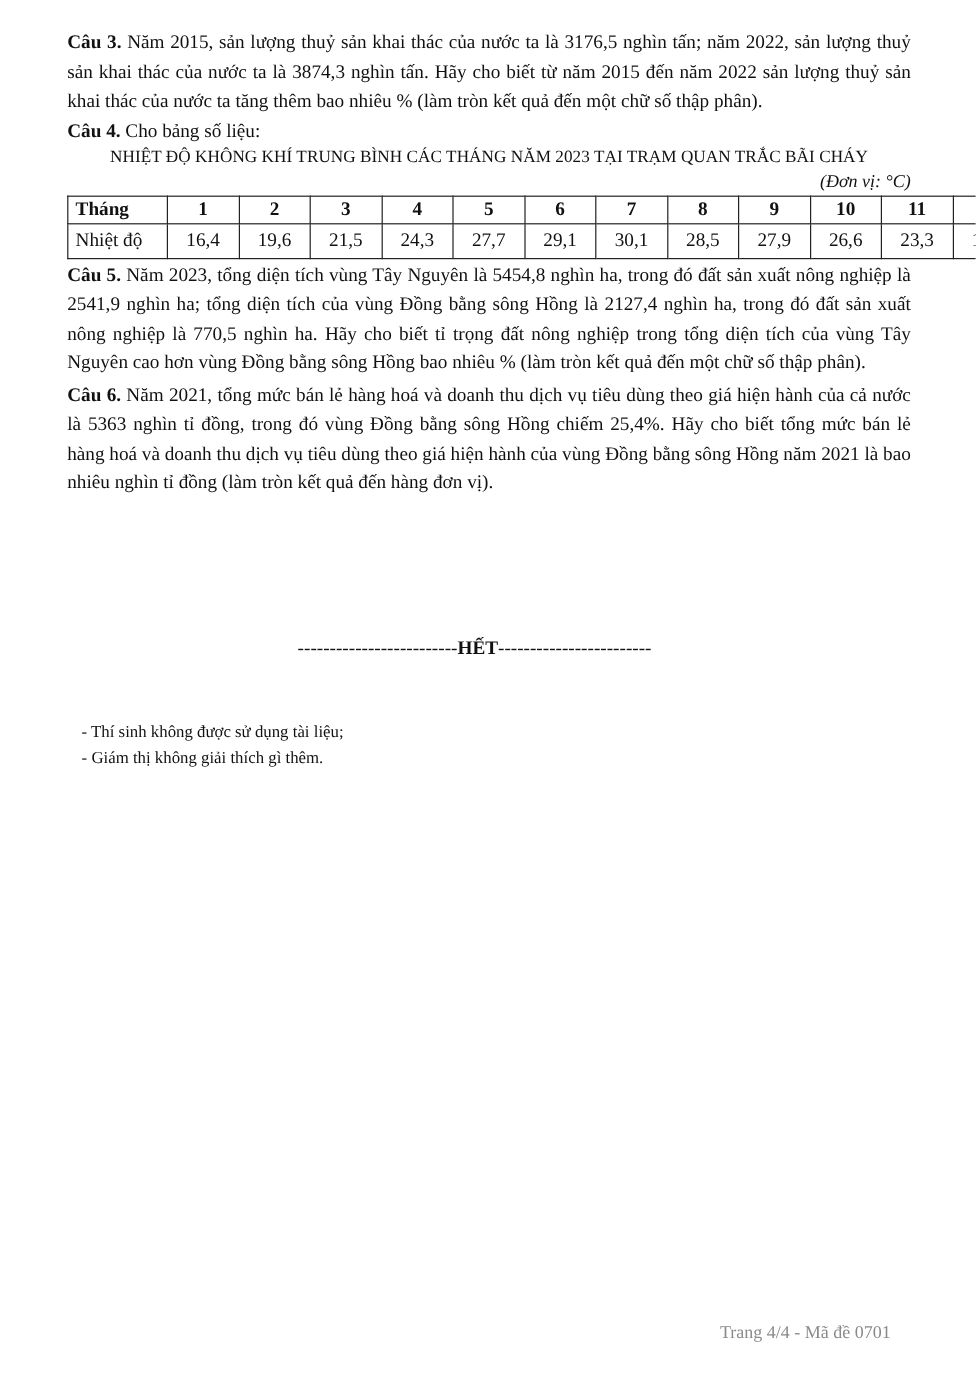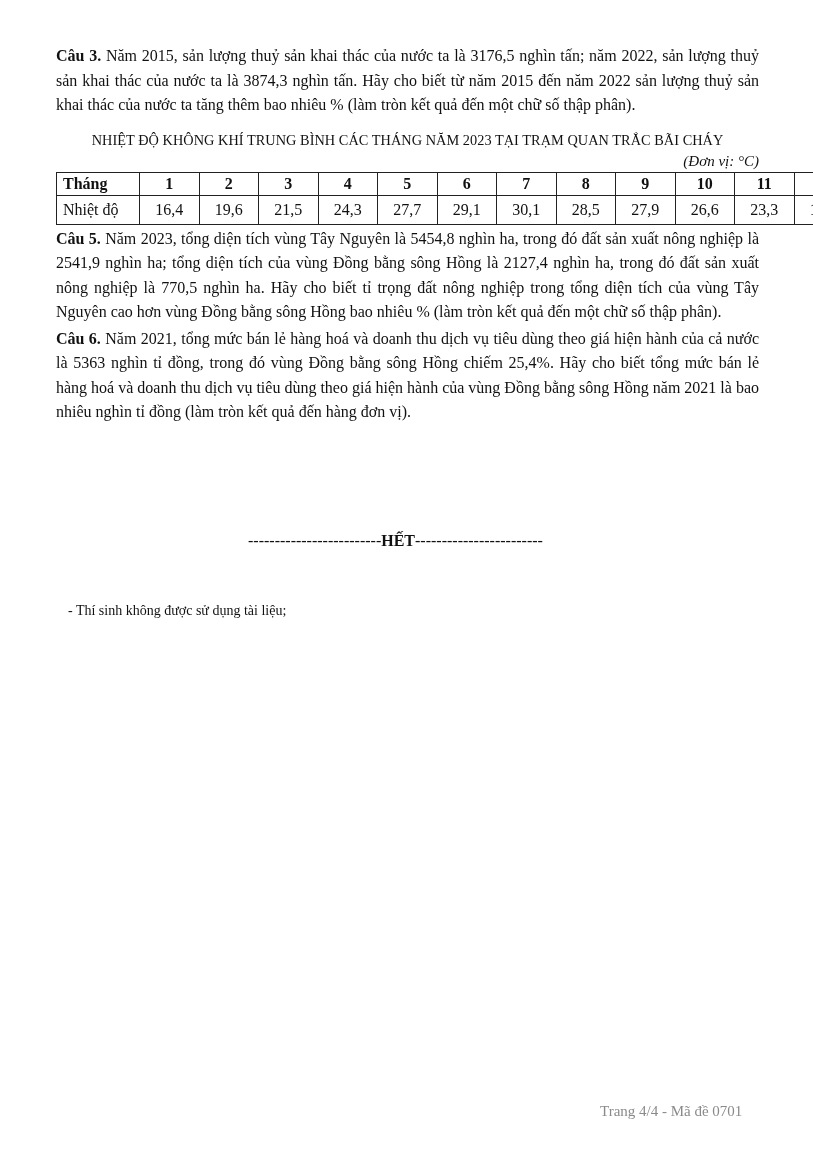--- a/index.html
+++ b/index.html
@@ -12,41 +12,41 @@
       height: 1154px;
       position: relative;
       overflow: hidden;
       font-family: "Liberation Serif", "DejaVu Serif", serif;
       color: #111111;
       font-size: 16px;
     }
     .page {
       position: absolute;
       left: 56px;
-      top: 44px;
+      top: 24px;
       width: 703px;
     }
     .para {
       margin: 0;
       line-height: 24.5px;
       text-align: justify;
       text-justify: inter-word;
     }
     .para .label {
       font-weight: bold;
     }
     .q4-head {
       margin: 0;
       line-height: 24px;
     }
     .table-title {
       text-align: center;
       font-size: 14.3px;
       line-height: 18px;
-      margin-top: 13px;
+      margin-top: 0;
       letter-spacing: 0.05px;
     }
     .unit {
       text-align: right;
       font-style: italic;
       font-size: 15px;
       line-height: 20px;
       margin-top: 2px;
     }
     table.data {
@@ -110,20 +110,24 @@
 </head>
 <body>
 
 <div class="page">
 
   <p class="para">
     <span class="label">Câu 3.</span>
     <span>Năm 2015, sản lượng thuỷ sản khai thác của nước ta là 3176,5 nghìn tấn; năm 2022, sản lượng thuỷ sản khai thác của nước ta là 3874,3 nghìn tấn. Hãy cho biết từ năm 2015 đến năm 2022 sản lượng thuỷ sản khai thác của nước ta tăng thêm bao nhiêu % (làm tròn kết quả đến một chữ số thập phân).</span>
   </p>
 
+  <p class="q4-head">
+    <span class="label" style="font-weight:bold">Câu 4.</span>
+    <span>Cho bảng số liệu:</span>
+  </p>
 
   <div class="table-title">NHIỆT ĐỘ KHÔNG KHÍ TRUNG BÌNH CÁC THÁNG NĂM 2023 TẠI TRẠM QUAN TRẮC BÃI CHÁY</div>
   <div class="unit">(Đơn vị: °C)</div>
 
   <table class="data">
     <tbody>
         <tr class="head">
       <td class="rowlabel">Tháng</td>
       <td>1</td>
       <td>2</td>
@@ -168,15 +172,16 @@
     <span>Năm 2021, tổng mức bán lẻ hàng hoá và doanh thu dịch vụ tiêu dùng theo giá hiện hành của cả nước là 5363 nghìn tỉ đồng, trong đó vùng Đồng bằng sông Hồng chiếm 25,4%. Hãy cho biết tổng mức bán lẻ hàng hoá và doanh thu dịch vụ tiêu dùng theo giá hiện hành của vùng Đồng bằng sông Hồng năm 2021 là bao nhiêu nghìn tỉ đồng (làm tròn kết quả đến hàng đơn vị).</span>
   </p>
 </div>
 
 <div class="end-line">
   <span>-------------------------</span><b>HẾT</b><span>------------------------</span>
 </div>
 
 <div class="notes">
   <div>- Thí sinh không được sử dụng tài liệu;</div>
+  <div>- Giám thị không giải thích gì thêm.</div>
 </div>
 
 <div class="footer">Trang 4/4 - Mã đề 0701</div>
 
 </body></html>

